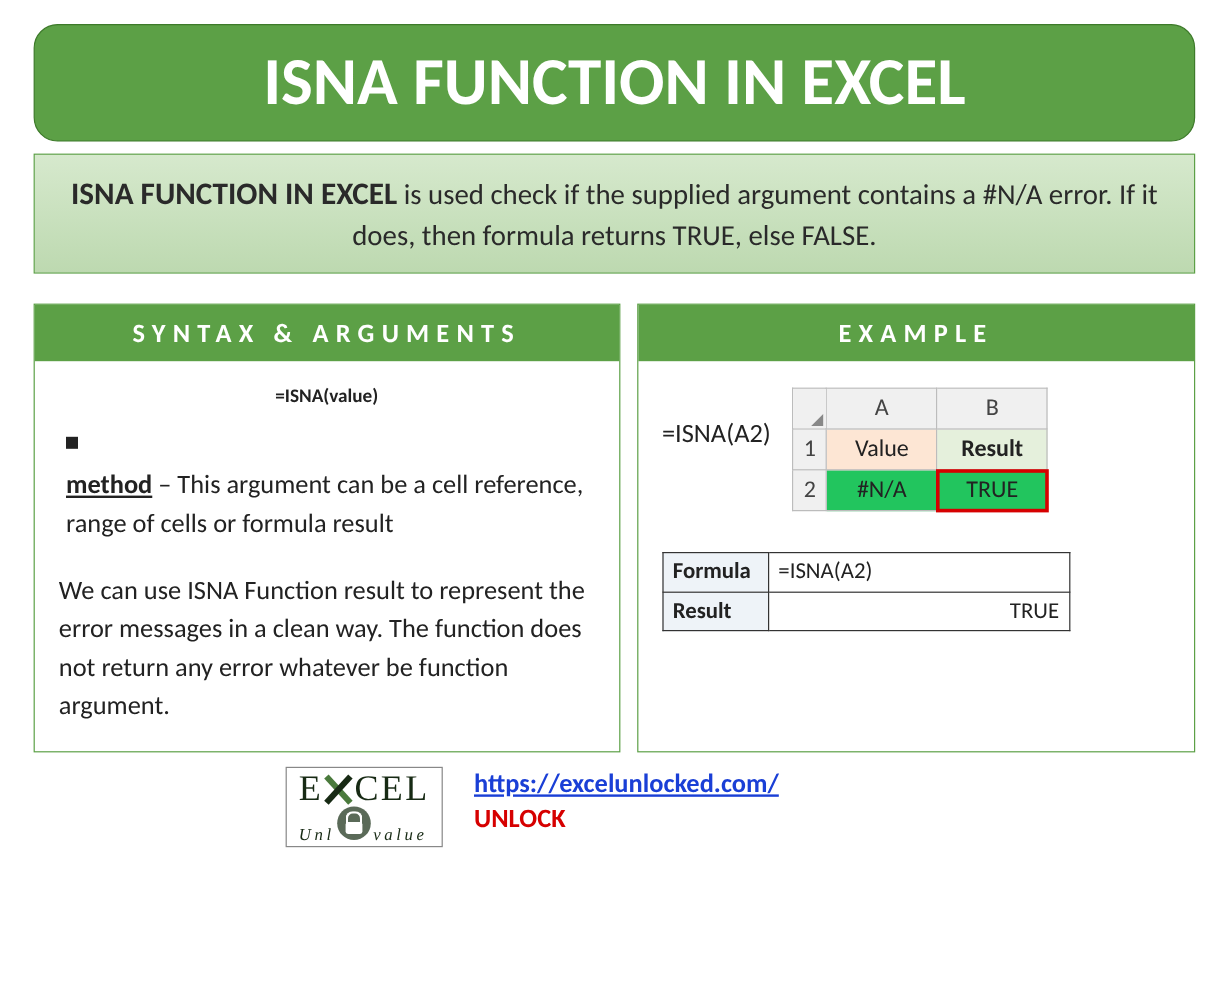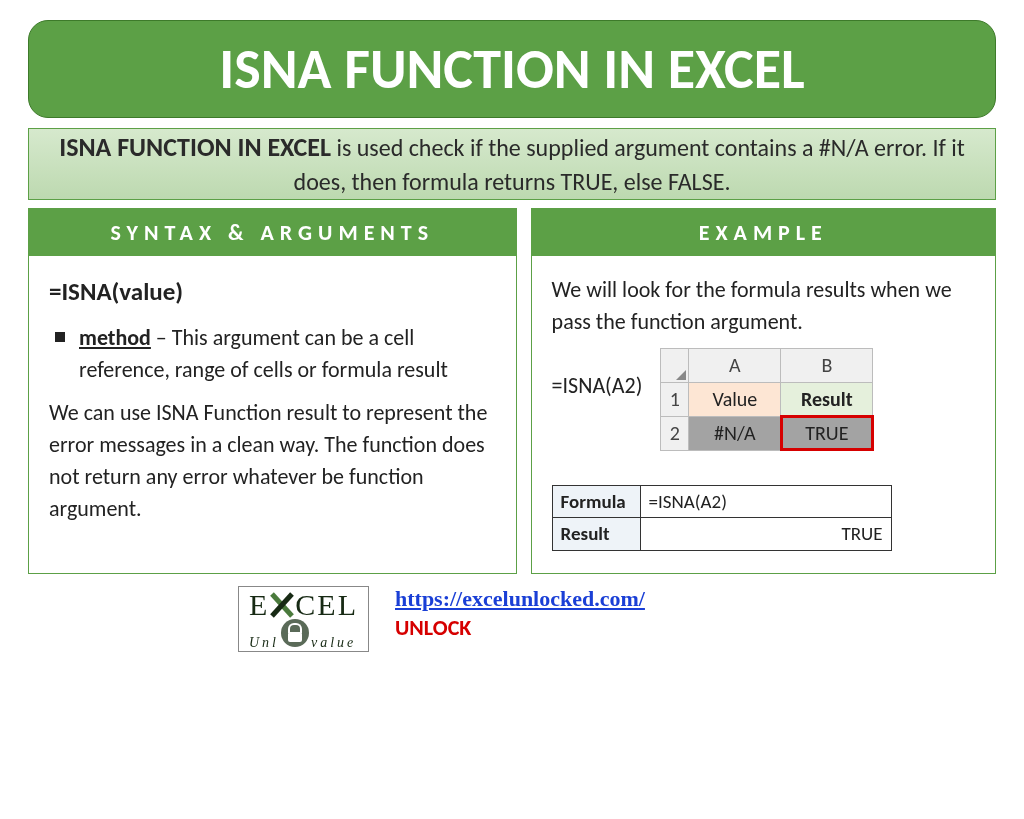--- a/index.html
+++ b/index.html
@@ -18,25 +18,25 @@
     font-weight: bold;
     font-size: 56px;
     text-align: center;
     padding: 14px 0;
     margin-bottom: 10px;
     border: 1px solid #3d7a2a;
   }
   .desc-box {
     background: linear-gradient(#d6e9cd, #bdd9b0);
     border: 1px solid #5ca046;
-    padding: 0 20px;
+    padding: 14px 20px;
     text-align: center;
     font-size: 24px;
     color: #2a2a2a;
-    margin-bottom: 8px;
+    margin-bottom: 25px;
     line-height: 1.4;
   }
   .desc-box .bold { font-weight: bold; font-size: 26px; }
   .columns {
     display: flex;
     gap: 14px;
     border-radius: 20px;
   }
   .panel {
     border: 1px solid #5ca046;
@@ -55,31 +55,32 @@
     text-align: center;
     padding: 10px 0;
   }
   .panel-body {
     padding: 18px 20px 22px 20px;
     font-size: 22px;
     color: #222;
     line-height: 1.45;
   }
   .syntax-formula {
-    text-align: left;
-    font-weight: bold;
-    font-size: 25px;
+    text-align: center;
+    font-weight: bold;
+    font-size: 16px;
     margin-bottom: 12px;
   }
   .bullet-row {
     display: flex;
     align-items: flex-start;
     gap: 14px;
-    margin-bottom: 11px;
+    margin-bottom: 24px;
     padding-left: 6px;
+    flex-direction: column;
   }
   .bullet-sq {
     width: 10px; height: 10px;
     background: #222;
     margin-top: 10px;
     flex-shrink: 0;
   }
   .bullet-text .uline { text-decoration: underline; font-weight: bold; }
   .para { margin-top: 6px; }
   .ex-top { margin-bottom: 6px; }
@@ -93,21 +94,21 @@
   .sheet {
     border-collapse: collapse;
     font-size: 20px;
     margin-top: 4px;
   }
   .sheet td, .sheet th {
     border: 1px solid #bcbcbc;
     text-align: center;
     padding: 2px 8px;
     min-width: 92px;
-    background: #a3a3a3;
+    background: #22c55e;
   }
   .sheet .rowhdr {
     background: #f0f0f0;
     min-width: 28px;
     color: #444;
     font-weight: normal;
   }
   .sheet .colhdr {
     background: #f0f0f0;
     color: #444;
@@ -186,21 +187,21 @@
   }
   .lock-circle::after{
     content:"";
     position:absolute;
     width:14px;height:10px;
     background:#fff;
     bottom:5px;
     border-radius:2px;
   }
   .footer-links { font-size: 22px; font-weight: bold; }
-  .footer-links .url { color: #1a3fd6; text-decoration: underline; font-family: Liberation Serif, serif; }
+  .footer-links .url { color: #1a3fd6; text-decoration: underline; }
   .footer-links .unlock { color: #d60000; margin-top: 2px; }
 </style>
 </head>
 <body>
 
 <div class="title-banner">
   <span>ISNA FUNCTION IN EXCEL</span>
 </div>
 
 <div class="desc-box">
@@ -219,21 +220,20 @@
           <span class="uline">method</span><span> – This argument can be a cell reference, range of cells or formula result</span>
         </div>
       </div>
       <div class="para">We can use ISNA Function result to represent the error messages in a clean way. The function does not return any error whatever be function argument.</div>
     </div>
   </div>
 
   <div class="panel right">
     <div class="panel-header">EXAMPLE</div>
     <div class="panel-body">
-      <div class="ex-top">We will look for the formula results when we pass the function argument.</div>
       <div class="ex-row">
         <div class="ex-formula-left">=ISNA(A2)</div>
         <table class="sheet">
           <tbody>
               <tr>
             <td class="corner"></td>
             <td class="colhdr">A</td>
             <td class="colhdr">B</td>
           </tr>
           <tr>

